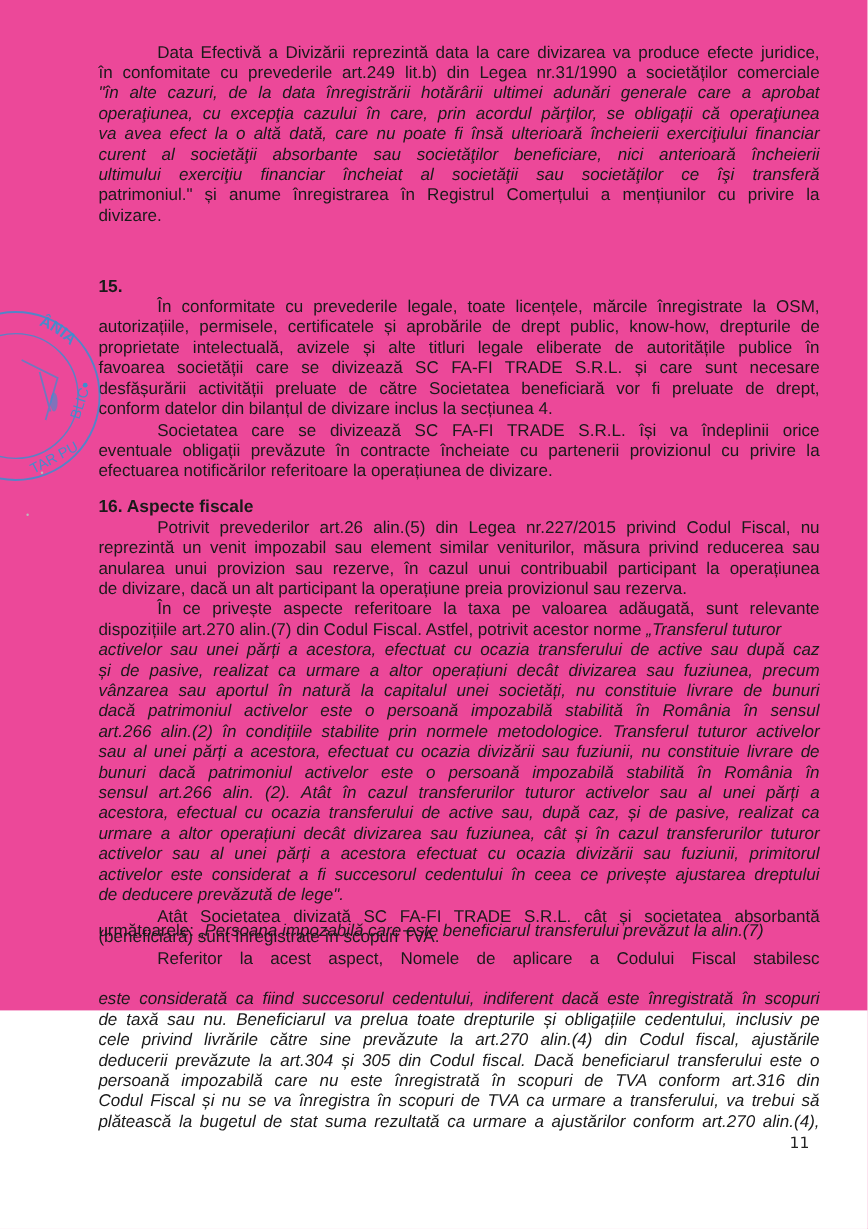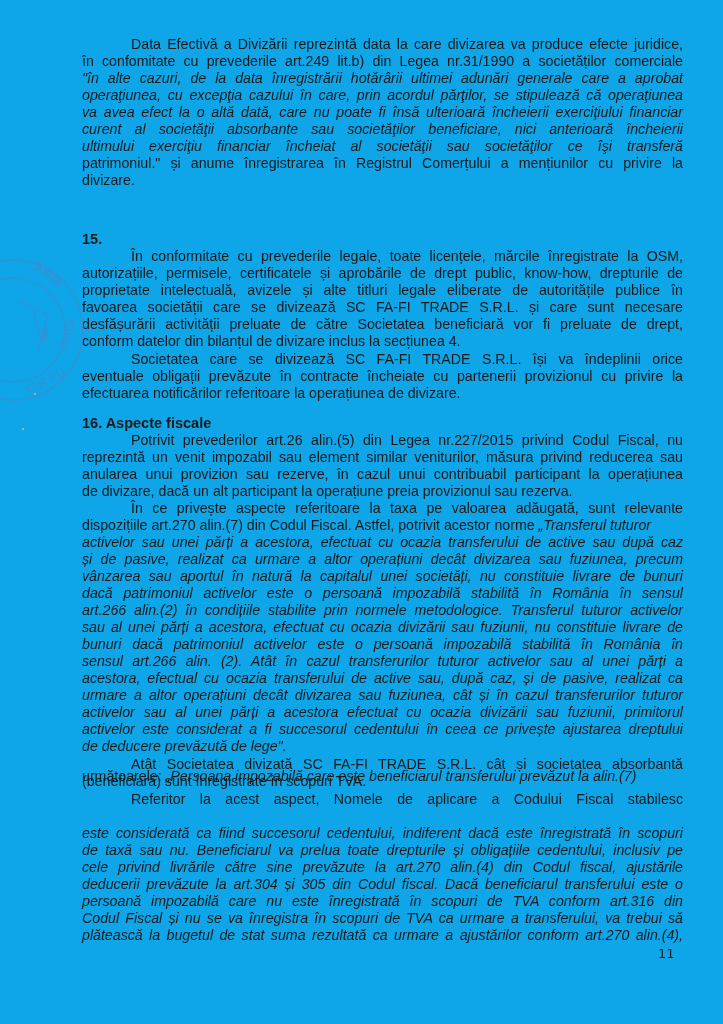--- a/index.html
+++ b/index.html
@@ -1,19 +1,19 @@
 <!DOCTYPE html>
 <html><head>
 <meta charset="utf-8">
 <style>
   html, body { margin: 0; padding: 0; background: #ffffff; }
   body { width: 723px; height: 1024px; position: relative; overflow: hidden; }
   .page {
-    position: absolute; left: 0; top: 0; width: 723px; height: 1024px;
-    background: #0ea5e9;
+    position: absolute; left: 0; top: 0; width: 723px; height: 842px;
+    background: #ec4899;
     font-family: "Liberation Sans", sans-serif;
     color: #1a1a1a;
   }
   .line {
     position: absolute; left: 82px; width: 601px;
     font-size: 14.2px; line-height: 17px; height: 17px;
     white-space: nowrap; overflow: visible;
     text-align: justify; text-align-last: justify;
   }
   .line.last { text-align-last: left; }
@@ -37,21 +37,21 @@
 </style>
 </head>
 <body>
 
 <div class="page">
 
   <div>
     <div class="line indent" style="top:36px">Data Efectivă a Divizării reprezintă data la care divizarea va produce efecte juridice,</div>
     <div class="line" style="top:53px">în confomitate cu prevederile art.249 lit.b) din Legea nr.31/1990 a societăților comerciale</div>
     <div class="line i" style="top:70px">"în alte cazuri, de la data înregistrării hotărârii ultimei adunări generale care a aprobat</div>
-    <div class="line i" style="top:87px">operaţiunea, cu excepţia cazului în care, prin acordul părţilor, se stipulează că operaţiunea</div>
+    <div class="line i" style="top:87px">operaţiunea, cu excepţia cazului în care, prin acordul părţilor, se obligații că operaţiunea</div>
     <div class="line i" style="top:104px">va avea efect la o altă dată, care nu poate fi însă ulterioară încheierii exerciţiului financiar</div>
     <div class="line i" style="top:121px">curent al societăţii absorbante sau societăţilor beneficiare, nici anterioară încheierii</div>
     <div class="line i" style="top:138px">ultimului exerciţiu financiar încheiat al societăţii sau societăţilor ce îşi transferă</div>
     <div class="line" style="top:155px">patrimoniul." și anume înregistrarea în Registrul Comerțului a mențiunilor cu privire la</div>
     <div class="line last" style="top:172px">divizare.</div>
   </div>
 
   <div class="heading h15-num" style="top:231px">15.</div>
 
   <div>

